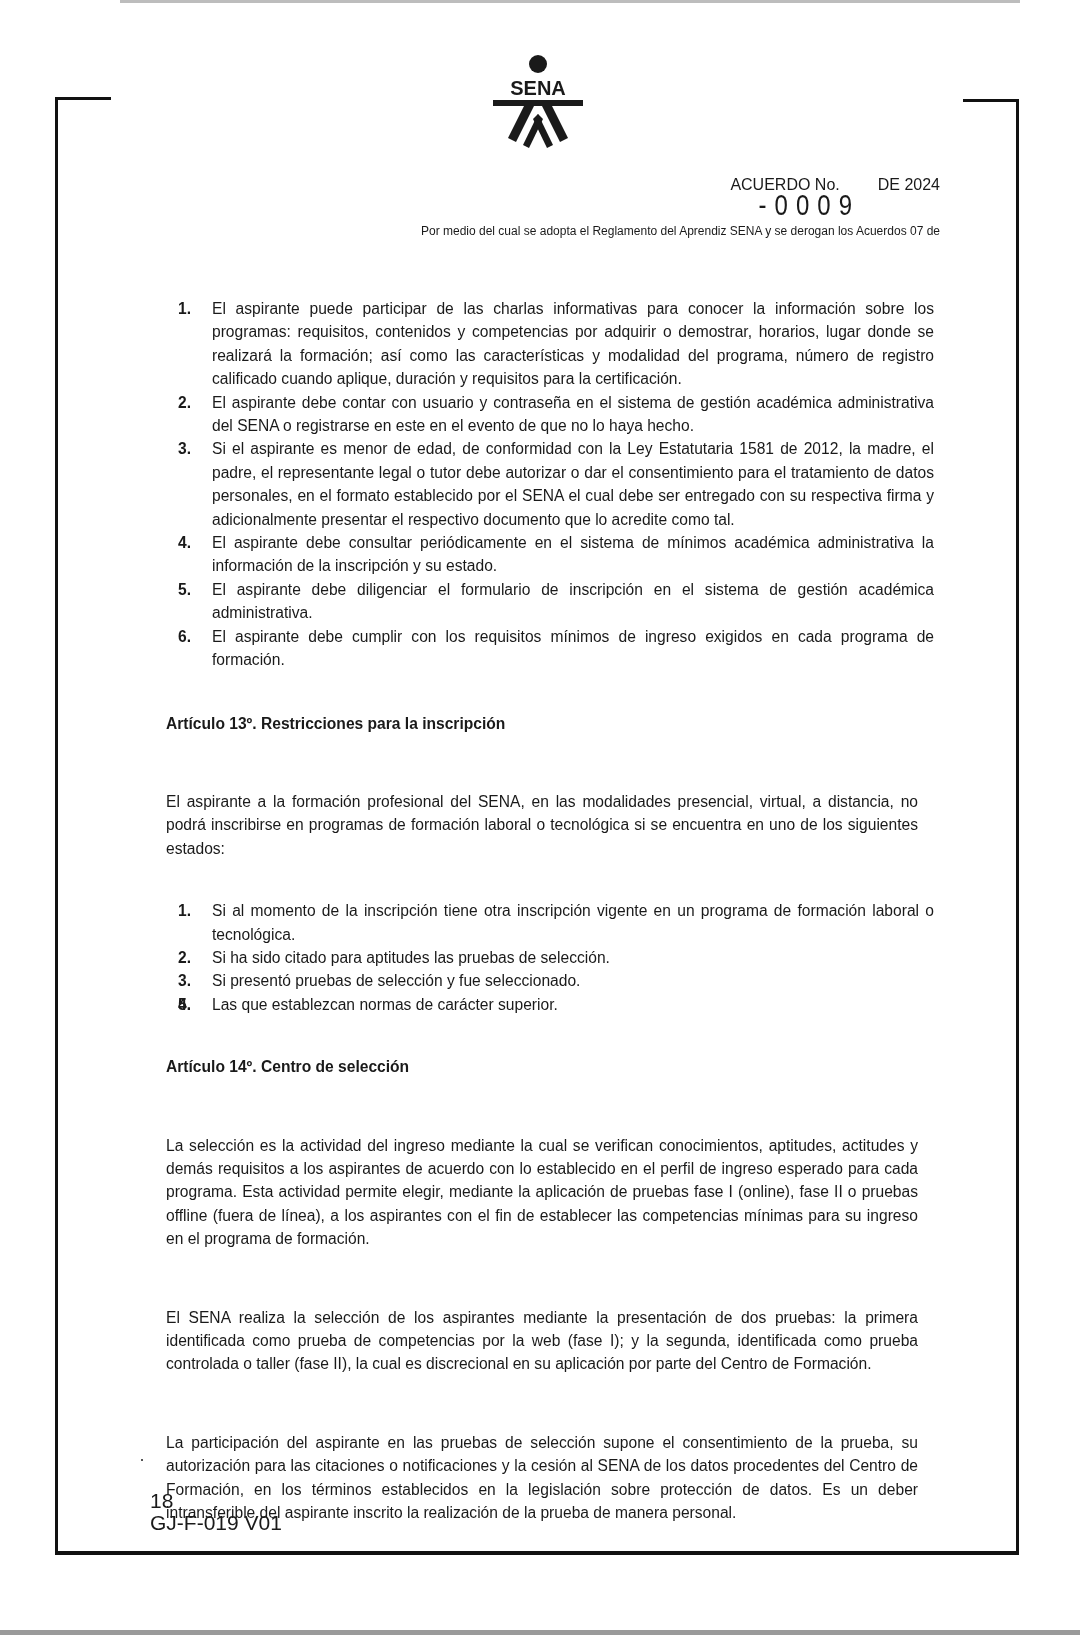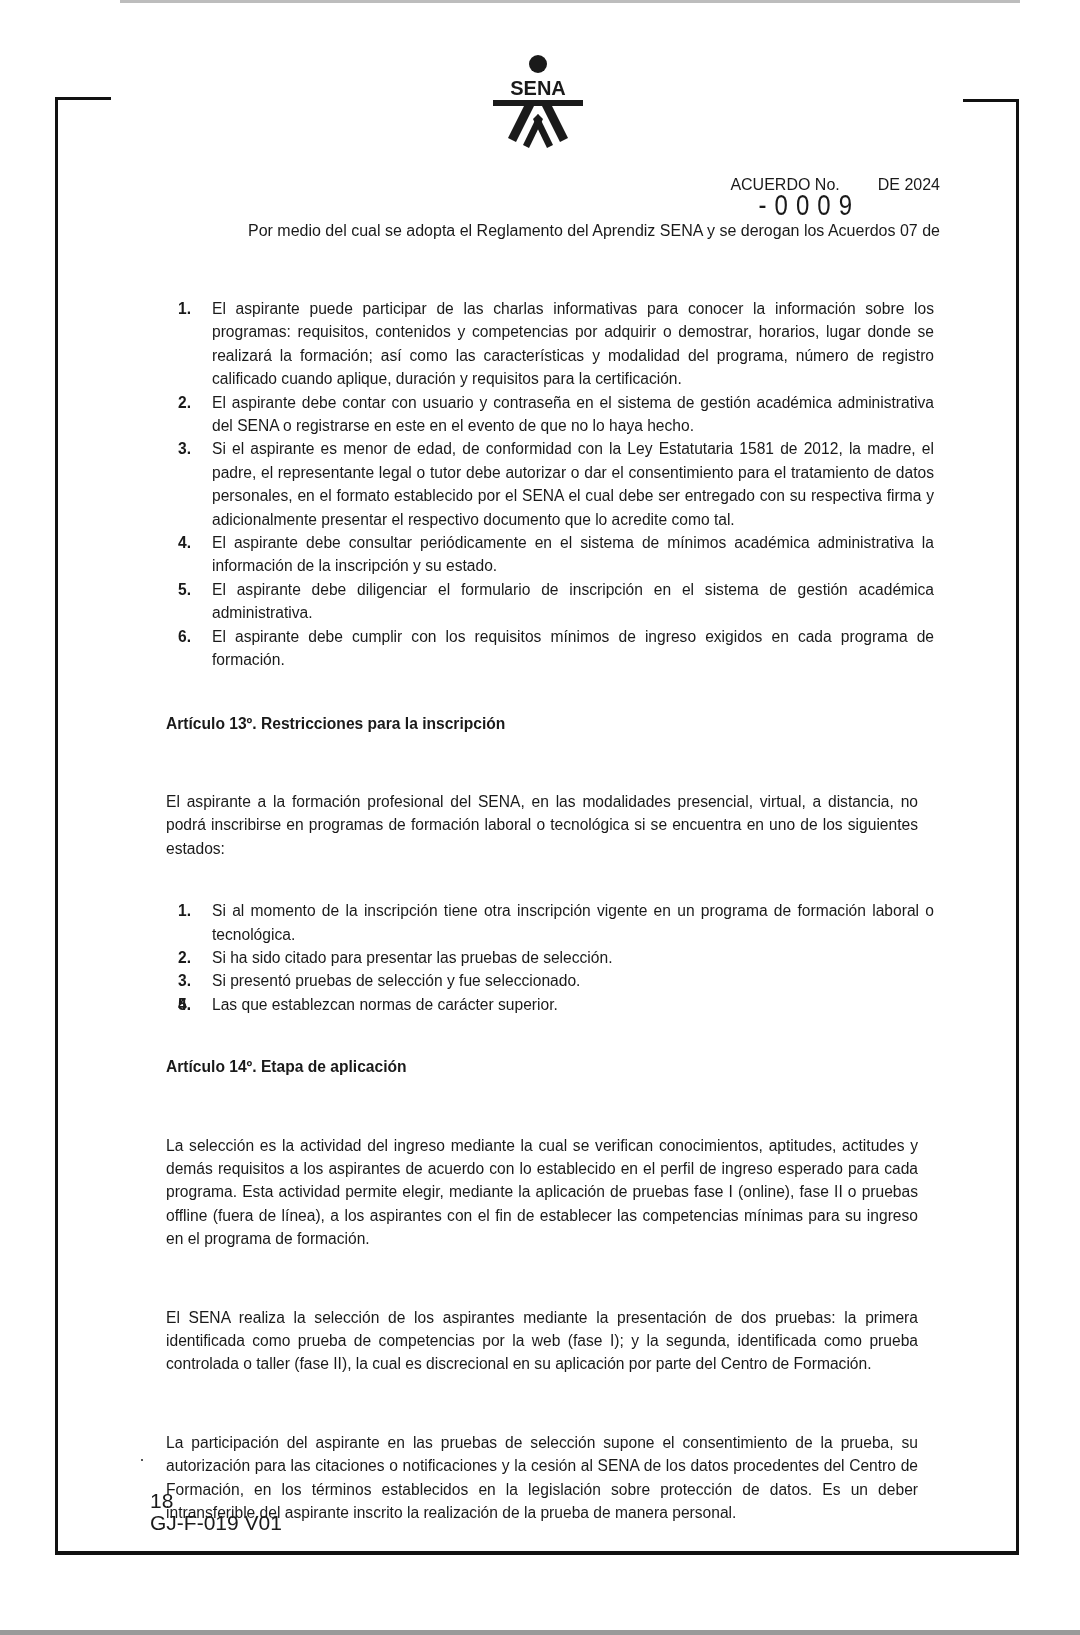--- a/index.html
+++ b/index.html
@@ -14,21 +14,21 @@
   .frame-left { position: absolute; left: 55px; top: 97px; width: 3px; height: 1457px; background: #111; }
   .frame-right { position: absolute; left: 1016px; top: 99px; width: 3px; height: 1455px; background: #111; }
   .frame-bottom { position: absolute; left: 55px; top: 1551px; width: 964px; height: 4px; background: #111; }
 
   .logo { position: absolute; left: 490px; top: 52px; width: 96px; height: 96px; }
 
   .header { position: absolute; left: 140px; top: 176px; width: 800px; text-align: right; }
   .acuerdo-line { font-size: 16px; letter-spacing: 0; }
   .acuerdo-line .gap { display: inline-block; width: 38px; }
   .acuerdo-number { font-size: 30px; letter-spacing: 10px; line-height: 26px; margin-top: -2px; font-family: "Liberation Sans", sans-serif; transform: scaleX(0.8); }
-  .subtitle { font-size: 16px; line-height: 22px; margin-top: 2px; }
+  .subtitle { font-size: 12px; line-height: 22px; margin-top: 2px; }
 
   .content { position: absolute; left: 150px; top: 297px; width: 784px; font-size: 15.6px; line-height: 23.4px; }
   ol.items { margin: 0; padding: 0; list-style: none; }
   ol.items li { position: relative; padding-left: 62px; text-align: justify; }
   ol.items li .num { position: absolute; left: 28px; font-weight: bold; }
   .article-title { font-weight: bold; margin: 16px; }
   p { margin: 16px; text-align: justify; }
 
   .footer { position: absolute; left: 150px; top: 1490px; font-size: 21px; line-height: 22px; }
   .dot { position: absolute; left: 141px; top: 1459px; width: 2px; height: 2px; background: #555; }
@@ -74,28 +74,28 @@
   </ol>
 
   <div style="height:24px"></div>
   <p class="article-title">Artículo 13º. Restricciones para la inscripción</p>
   <div style="height:23px"></div>
   <p>El aspirante a la formación profesional del SENA, en las modalidades presencial, virtual, a distancia, no podrá inscribirse en programas de formación laboral o tecnológica si se encuentra en uno de los siguientes estados:</p>
   <div style="height:23px"></div>
 
   <ol class="items">
     <li><span class="num">1.</span><span>Si al momento de la inscripción tiene otra inscripción vigente en un programa de formación laboral o tecnológica.</span></li>
-    <li><span class="num">2.</span><span>Si ha sido citado para presentar las pruebas de selección.</span></li>
+    <li><span class="num">2.</span><span>Si ha sido citado para aptitudes las pruebas de selección.</span></li>
     <li><span class="num">3.</span><span>Si presentó pruebas de selección y fue seleccionado.</span></li>
     <li><span class="num">4.</span></li>
     <li><span class="num">5.</span><span>Las que establezcan normas de carácter superior.</span></li>
   </ol>
 
   <div style="height:23px"></div>
-  <p class="article-title">Artículo 14º. Etapa de aplicación</p>
+  <p class="article-title">Artículo 14º. Centro de selección</p>
   <div style="height:23px"></div>
   <p>La selección es la actividad del ingreso mediante la cual se verifican conocimientos, aptitudes, actitudes y demás requisitos a los aspirantes de acuerdo con lo establecido en el perfil de ingreso esperado para cada programa. Esta actividad permite elegir, mediante la aplicación de pruebas fase I (online), fase II o pruebas offline (fuera de línea), a los aspirantes con el fin de establecer las competencias mínimas para su ingreso en el programa de formación.</p>
   <div style="height:23px"></div>
   <p>El SENA realiza la selección de los aspirantes mediante la presentación de dos pruebas: la primera identificada como prueba de competencias por la web (fase I); y la segunda, identificada como prueba controlada o taller (fase II), la cual es discrecional en su aplicación por parte del Centro de Formación.</p>
   <div style="height:23px"></div>
   <p>La participación del aspirante en las pruebas de selección supone el consentimiento de la prueba, su autorización para las citaciones o notificaciones y la cesión al SENA de los datos procedentes del Centro de Formación, en los términos establecidos en la legislación sobre protección de datos. Es un deber intransferible del aspirante inscrito la realización de la prueba de manera personal.</p>
 </div>
 
 <div class="dot"></div>
 

